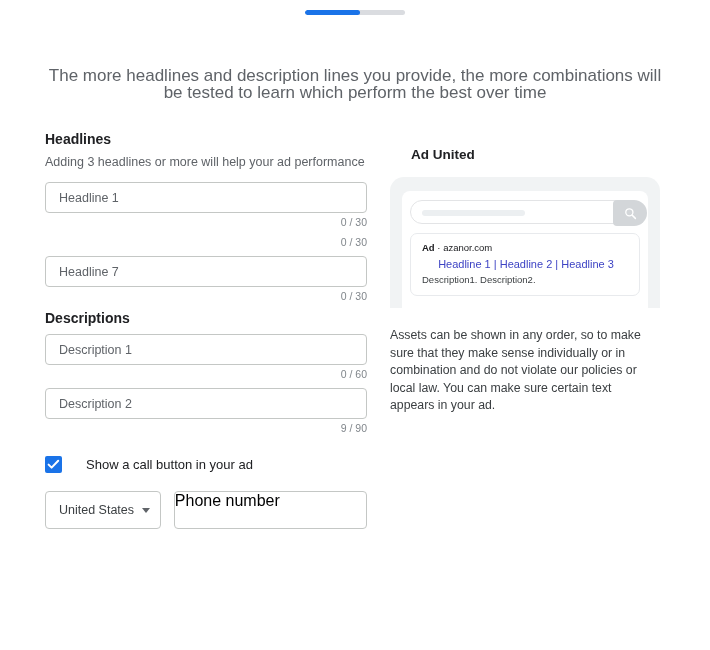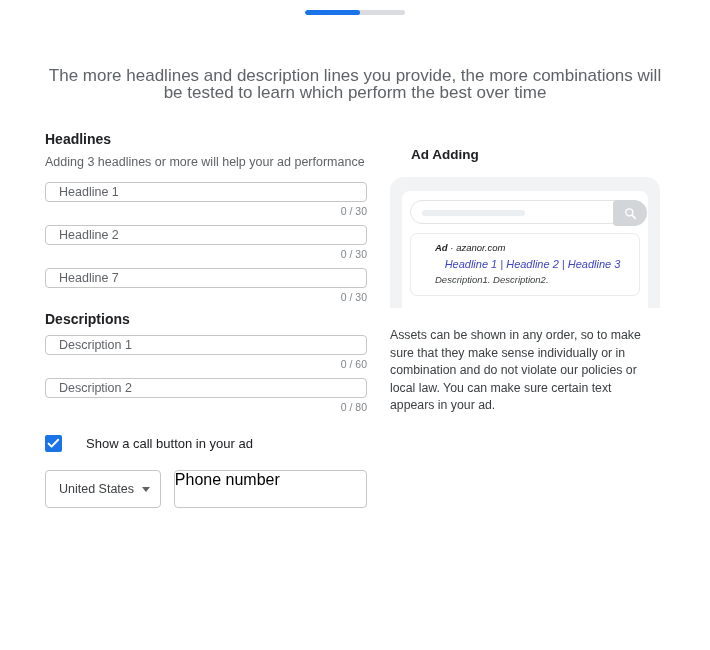--- a/index.html
+++ b/index.html
@@ -33,21 +33,21 @@
 
   
   .col-left { position:absolute; left:45px; top:131px; width:322px; }
   .section-head {
     font-size:14px; font-weight:700; color:#202124; margin-bottom:8px;
   }
   .section-sub {
     font-size:12.5px; color:#5f6368; margin-bottom:13px;
   }
   .field {
-    width:322px; height:20px;
+    width:322px; height:31px;
     border:1px solid #c4c7c5; border-radius:4px;
     background:#fff; position:relative;
   }
   .field .ph {
     position:absolute; left:13px; top:50%; transform:translateY(-50%);
     font-size:12.5px; color:#5f6368;
   }
   .counter {
     width:322px; text-align:right;
     font-size:10.5px; color:#80868b;
@@ -108,21 +108,21 @@
   }
   .search-btn {
     position:absolute; right:-8px; top:-1px;
     width:34px; height:26px; background:#d3d6d9;
     border-radius:4px 13px 13px 4px;
     display:flex; align-items:center; justify-content:center;
   }
   .ad-card {
     margin-top:9px; width:230px;
     border:1px solid #e8eaed; border-radius:7px;
-    background:#fff; padding:8px 9px 10px 24px;font-style:italic;
+    background:#fff; padding:8px 9px 10px 11px;
   }
   .ad-meta { font-size:9.5px; color:#202124; margin-bottom:4px; }
   .ad-meta b { font-weight:700; }
   .ad-headline {
     font-size:11px; color:#3d43c4; line-height:15px; margin-bottom:2px;
   }
   .ad-desc { font-size:9.5px; color:#3c4043; }
 
   .assets-note {
     margin-top:19px; width:262px;
@@ -143,41 +143,38 @@
   <div class="col-left">
 
     <div class="section-head">Headlines</div>
     <div class="section-sub">Adding 3 headlines or more will help your ad performance</div>
 
     <div class="field">
       <span class="ph">Headline 1</span>
     </div>
     <div class="counter">0 / 30</div>
 
-    <div class="field">
-      <span class="ph">Headline 2</span>
-    </div>
     <div class="counter">0 / 30</div>
 
     <div class="field">
       <span class="ph">Headline 7</span>
     </div>
     <div class="counter">0 / 30</div>
 
     <div class="section-head">Descriptions</div>
 
     <div class="field">
       <span class="ph">Description 1</span>
     </div>
     <div class="counter">0 / 60</div>
 
     <div class="field">
       <span class="ph">Description 2</span>
     </div>
-    <div class="counter">0 / 80</div>
+    <div class="counter">9 / 90</div>
 
     <div class="check-row">
       <span class="checkbox" style="background: rgb(26, 115, 232);">
         <svg width="13" height="13" viewBox="0 0 13 13">
           <path d="M1.6 6.6 L4.6 9.6 L11.2 2.8" fill="none" stroke="#ffffff" stroke-width="2" stroke-linecap="round" stroke-linejoin="round"></path>
         </svg>
       </span>
       <span class="check-label">Show a call button in your ad</span>
     </div>
 
@@ -186,21 +183,21 @@
         <span class="val">United States</span>
         <span class="caret"></span>
       </div>
       <div class="phone-field">
         <span class="ph">Phone number</span>
       </div>
     </div>
   </div>
 
   <div class="col-right">
-    <div class="preview-head">Ad Adding</div>
+    <div class="preview-head">Ad United</div>
 
     <div class="device">
       <div class="device-screen">
 
         <div class="searchbar">
           <span class="search-ghost"></span>
           <span class="search-btn">
             <svg width="13" height="13" viewBox="0 0 16 16">
               <circle cx="6.6" cy="6.6" r="4.4" fill="none" stroke="#ffffff" stroke-width="1.6"></circle>
               <line x1="10" y1="10" x2="14" y2="14" stroke="#ffffff" stroke-width="1.8" stroke-linecap="round"></line>

